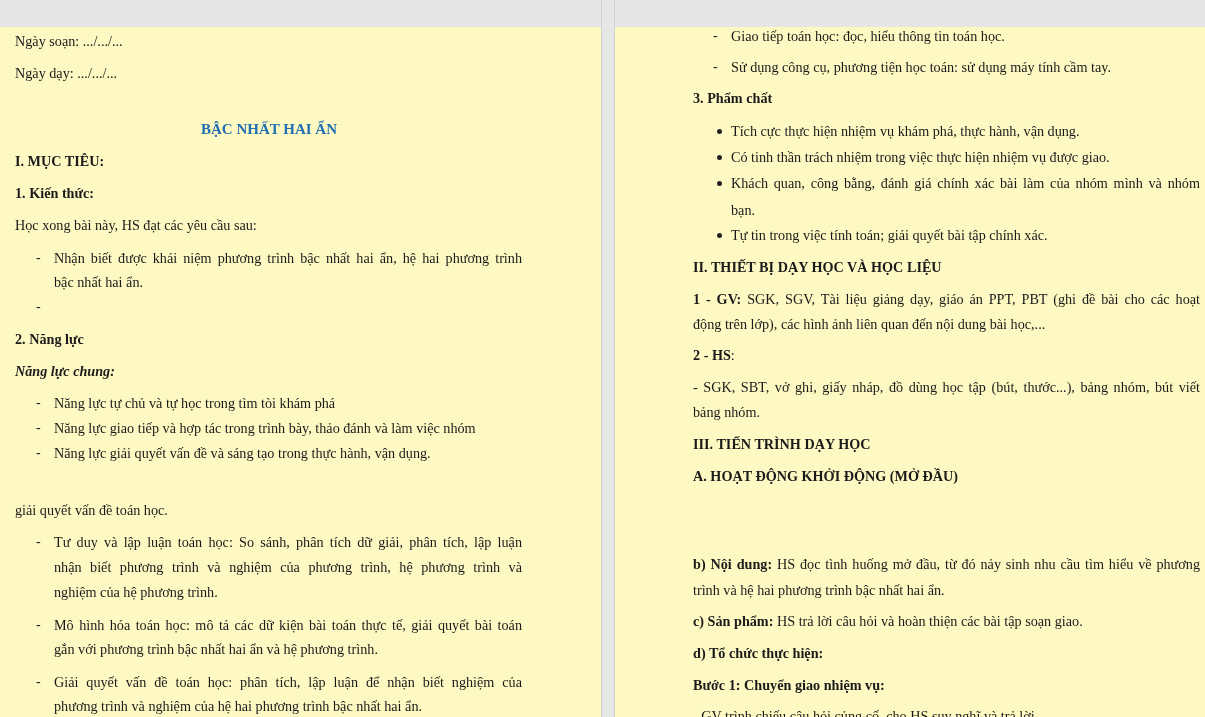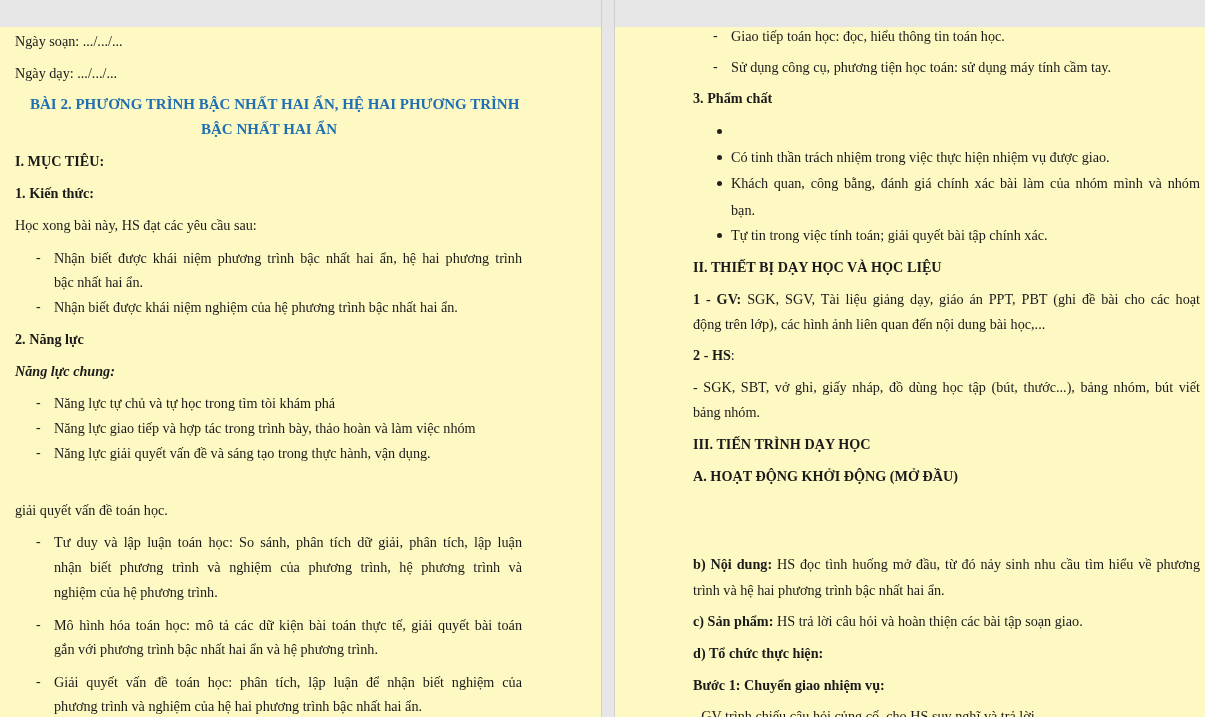--- a/index.html
+++ b/index.html
@@ -18,40 +18,38 @@
   .dash { position:absolute; font-size:14px; line-height:18px; }
   .dot { position:absolute; width:5px; height:5px; border-radius:50%; background:#222; }
   .corner { position:absolute; border-color:#bdbdbd; border-style:solid; width:15px; height:18px; }
 </style>
 </head>
 <body>
 
 <div class="page" id="page-left">
   <div class="ln" style="left:15px;top:5px">Ngày soạn: .../.../...</div>
   <div class="ln" style="left:15px;top:37px">Ngày dạy: .../.../...</div>
-  <div class="ln title" style="left:30px;top:68px;width:478px;text-align:center">BÀI 2. PHƯƠNG TRÌNH BẬC NHẤT HAI ẨN, HỆ HAI PHƯƠNG TRÌNH</div>
   <div class="ln title" style="left:30px;top:93px;width:478px;text-align:center">BẬC NHẤT HAI ẨN</div>
 
   <div class="ln b" style="left:15px;top:125px">I. MỤC TIÊU:</div>
   <div class="ln b" style="left:15px;top:157px">1. Kiến thức:</div>
   <div class="ln" style="left:15px;top:189px">Học xong bài này, HS đạt các yêu cầu sau:</div>
 
   <span class="dash" style="left:36px;top:222px">-</span>
   <div class="ln just" style="left:54px;top:222px;width:468px">Nhận biết được khái niệm phương trình bậc nhất hai ẩn, hệ hai phương trình</div>
   <div class="ln" style="left:54px;top:246px">bậc nhất hai ẩn.</div>
   <span class="dash" style="left:36px;top:271px">-</span>
-  <div class="ln" style="left:54px;top:271px">Nhận biết được khái niệm nghiệm của hệ phương trình bậc nhất hai ẩn.</div>
 
   <div class="ln b" style="left:15px;top:303px">2. Năng lực</div>
   <div class="ln b i" style="left:15px;top:335px">Năng lực chung:</div>
 
   <span class="dash" style="left:36px;top:367px">-</span>
   <div class="ln" style="left:54px;top:367px">Năng lực tự chủ và tự học trong tìm tòi khám phá</div>
   <span class="dash" style="left:36px;top:392px">-</span>
-  <div class="ln" style="left:54px;top:392px">Năng lực giao tiếp và hợp tác trong trình bày, thảo hoàn và làm việc nhóm</div>
+  <div class="ln" style="left:54px;top:392px">Năng lực giao tiếp và hợp tác trong trình bày, thảo đánh và làm việc nhóm</div>
   <span class="dash" style="left:36px;top:417px">-</span>
   <div class="ln" style="left:54px;top:417px">Năng lực giải quyết vấn đề và sáng tạo trong thực hành, vận dụng.</div>
 
   <div class="ln" style="left:15px;top:474px">giải quyết vấn đề toán học.</div>
 
   <span class="dash" style="left:36px;top:506px">-</span>
   <div class="ln just" style="left:54px;top:506px;width:468px">Tư duy và lập luận toán học: So sánh, phân tích dữ giải, phân tích, lập luận</div>
   <div class="ln just" style="left:54px;top:531px;width:468px">nhận biết phương trình và nghiệm của phương trình, hệ phương trình và</div>
   <div class="ln" style="left:54px;top:556px">nghiệm của hệ phương trình.</div>
 
@@ -71,20 +69,21 @@
 
 <div class="page" id="page-right">
   <span class="dash" style="left:98px;top:0px">-</span>
   <div class="ln" style="left:116px;top:0px">Giao tiếp toán học: đọc, hiểu thông tin toán học.</div>
   <span class="dash" style="left:98px;top:31px">-</span>
   <div class="ln" style="left:116px;top:31px">Sử dụng công cụ, phương tiện học toán: sử dụng máy tính cầm tay.</div>
 
   <div class="ln b" style="left:78px;top:62px">3. Phẩm chất</div>
 
   <span class="dot" style="left:102px;top:102px"></span>
+  <div class="ln" style="left:116px;top:95px">Tích cực thực hiện nhiệm vụ khám phá, thực hành, vận dụng.</div>
   <span class="dot" style="left:102px;top:128px"></span>
   <div class="ln" style="left:116px;top:121px">Có tinh thần trách nhiệm trong việc thực hiện nhiệm vụ được giao.</div>
   <span class="dot" style="left:102px;top:154px"></span>
   <div class="ln just" style="left:116px;top:147px;width:469px">Khách quan, công bằng, đánh giá chính xác bài làm của nhóm mình và nhóm</div>
   <div class="ln" style="left:116px;top:174px">bạn.</div>
   <span class="dot" style="left:102px;top:206px"></span>
   <div class="ln" style="left:116px;top:199px">Tự tin trong việc tính toán; giải quyết bài tập chính xác.</div>
 
   <div class="ln b" style="left:78px;top:231px">II. THIẾT BỊ DẠY HỌC VÀ HỌC LIỆU</div>
 

